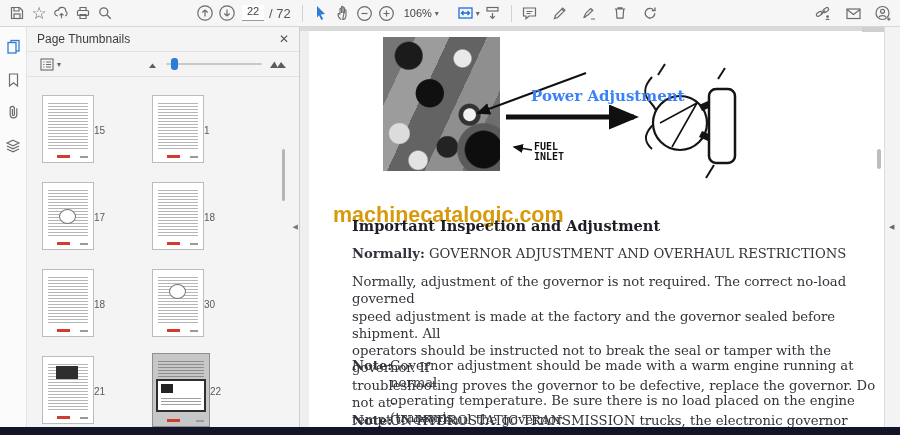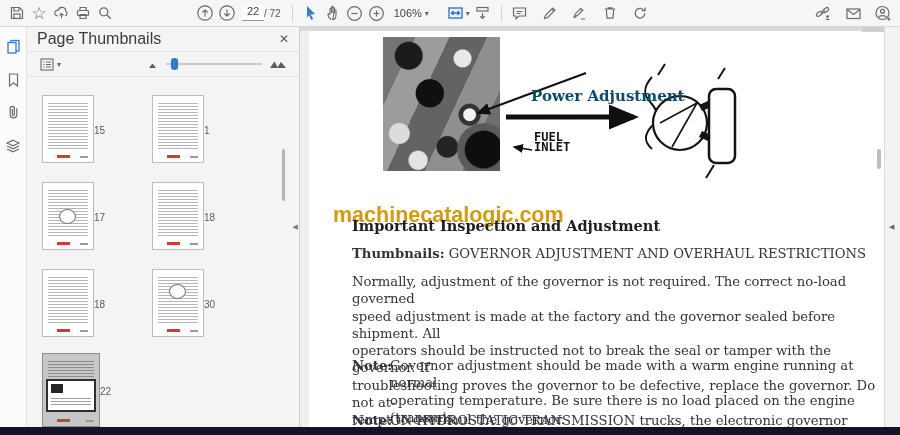--- a/index.html
+++ b/index.html
@@ -13,37 +13,37 @@
              display:flex; align-items:center; padding:0 6px; }
   .tbtn { height:22px; min-width:22px; display:flex; align-items:center; justify-content:center;
           border:none; background:transparent; color:#666; cursor:pointer; padding:0 2px; }
   .tbtn svg { display:block; }
   .glyph { font-size:15px; line-height:1; color:#666; }
   .caret { font-size:8px; color:#666; margin-left:2px; }
   .sep { width:1px; height:17px; background:#d2d2d2; margin:0 7px; }
   .pagebox { display:flex; align-items:center; margin:0 4px; }
   .pagefield { width:22px; height:16px; border-bottom:1px solid #9a9a9a; text-align:center;
                font-size:11px; color:#444; background:#fdfdfd; }
-  .pagetotal { font-size:10px; color:#555; }
+  .pagetotal { font-size:13px; color:#555; margin-left:5px; }
   .zoomval { font-size:11px; color:#444; margin:0 1px 0 4px; }
   .spacer { flex:1; }
   .mlg { margin-left:78px; }
 
   
   .rail { position:absolute; left:0; top:27px; width:27px; height:400px;
           background:#fbfbfb; border-right:1px solid #e2e2e2;
           display:flex; flex-direction:column; align-items:center; padding-top:11px; gap:13px; }
   .rbtn { width:20px; height:20px; display:flex; align-items:center; justify-content:center;
           background:transparent; border:none; cursor:pointer; }
 
   
   .sidebar { position:absolute; left:27px; top:27px; width:273px; height:400px;
              background:#f4f4f4; border-right:1px solid #cfcfcf; overflow:hidden; }
   .sb-head { height:24px; display:flex; align-items:center; padding:0 10px; }
-  .sb-title { font-size:16px; color:#3c3c3c; }
+  .sb-title { font-size:12px; color:#3c3c3c; }
   .sb-close { margin-left:auto; font-size:12px; color:#555; background:none; border:none; cursor:pointer; }
   .sb-tools { height:26px; display:flex; align-items:center; padding:0 12px 0 10px;
               border-top:1px solid #e3e3e3; border-bottom:1px solid #e3e3e3; }
   .slider-wrap { margin-left:auto; display:flex; align-items:center; gap:7px; }
   .slider-track { position:relative; width:96px; height:2px; background:#c9c9c9; border-radius:1px; }
   .slider-thumb { position:absolute; left:5px; top:-5px; width:7px; height:12px;
                   background:#2e7cd6; border-radius:3px; cursor:pointer; }
   .tgrid { display:grid; grid-template-columns:110px 110px; padding:8px 0 0 15px; }
   .tcell { height:87px; display:flex; flex-direction:row; align-items:center; cursor:pointer; }
   .tpage { position:relative; width:52px; height:68px; background:#fff; border:1px solid #bcbcbc; }
@@ -84,23 +84,23 @@
       radial-gradient(circle at 74% 58%, #f2f2f2 0 5%, #333 6% 9%, transparent 10%),
       radial-gradient(circle at 40% 42%, #101010 0 13%, transparent 14%),
       radial-gradient(circle at 86% 84%, #0e0e0e 0 12%, #5a5a5a 13% 17%, transparent 18%),
       radial-gradient(circle at 14% 72%, #dcdcdc 0 7%, transparent 8%),
       radial-gradient(circle at 55% 82%, #232323 0 8%, transparent 9%),
       radial-gradient(circle at 30% 92%, #e3e3e3 0 6%, transparent 7%),
       linear-gradient(115deg, #757575 0 18%, #9c9c9c 18% 37%, #636363 37% 58%, #8f8f8f 58% 79%, #6e6e6e 79%);
   }
   .fig-svg { position:absolute; left:0; top:0; width:584px; height:170px; pointer-events:none; }
   .power-label { position:absolute; left:231px; top:60px; font-family:"DejaVu Serif", serif;
-                 font-weight:bold; font-size:15px; color:#0c4a6e; }
-  .fuel-label { position:absolute; left:234px; top:105px; font-family:"DejaVu Sans Mono", monospace;
-                font-weight:bold; font-size:12px; line-height:10px; color:#101010; white-space:pre-line; }
+                 font-weight:bold; font-size:15px; color:#3b82f6; }
+  .fuel-label { position:absolute; left:234px; top:115px; font-family:"DejaVu Sans Mono", monospace;
+                font-weight:bold; font-size:10px; line-height:10px; color:#101010; white-space:pre-line; }
 
   .watermark { position:absolute; left:33px; top:176px; font-size:21.5px; font-weight:bold;
                color:#d79a0b; letter-spacing:0px; }
   .doc-text { font-family:"DejaVu Serif", serif; color:#33333b; }
   .heading { position:absolute; left:52px; top:190px; font-size:14.5px; font-weight:bold; color:#1d1d24; }
   .important { position:absolute; left:52px; top:219px; font-size:13.2px; }
   .para { position:absolute; left:52px; top:246px; font-size:13.2px; line-height:17.3px;
           white-space:pre-line; }
   .note { position:absolute; left:52px; font-size:13.2px; line-height:17.3px; display:flex; }
   .note-label { font-weight:bold; width:38px; flex:none; }
@@ -409,20 +409,29 @@
       </div>
       <div class="tcell">
         <div class="tpage">
             <div class="tlines"></div>
             <div class="blob" style="top:14px"></div>
             <div class="tred"></div>
             <div class="tgray"></div>
           </div>
         <div class="tnum">30</div>
       </div>
+      <div class="tcell">
+        <div class="tpage">
+            <div class="tlines"></div>
+            <div class="darkblock"></div>
+            <div class="tred"></div>
+            <div class="tgray"></div>
+          </div>
+        <div class="tnum">21</div>
+      </div>
       <div class="tcell sel">
         <div class="tpage">
           <div class="tlines dim"></div>
           <div class="viewbox">
               <div class="vimg"></div>
               <div class="vlines"></div>
             </div>
           <div class="tred"></div>
             <div class="tgray"></div>
         </div>
@@ -464,21 +473,21 @@
       <path d="M399 78 l9 -4 3 6 -9 4z" fill="#141414"></path>
       <path d="M399 110 l9 4 3 -6 -9 -4z" fill="#141414"></path>
       <rect x="409" y="62" width="26" height="74" rx="7" fill="#ffffff" stroke="#141414" stroke-width="2.5"></rect>
     </svg>
     <div class="power-label">Power Adjustment</div>
     <div class="fuel-label">FUEL
 INLET</div>
 
     <div class="watermark">machinecatalogic.com</div>
     <div class="heading doc-text">Important Inspection and Adjustment</div>
-    <div class="important doc-text"><b>Thumbnails:</b><span> GOVERNOR ADJUSTMENT AND OVERHAUL RESTRICTIONS</span></div>
+    <div class="important doc-text"><b>Normally:</b><span> GOVERNOR ADJUSTMENT AND OVERHAUL RESTRICTIONS</span></div>
     <div class="para doc-text">Normally, adjustment of the governor is not required. The correct no-load governed
 speed adjustment is made at the factory and the governor sealed before shipment. All
 operators should be instructed not to break the seal or tamper with the governor. If
 troubleshooting proves the governor to be defective, replace the governor. Do not at-
 tempt to overhaul the governor.</div>
     <div class="note note1 doc-text">
       <span class="note-label">Note:</span>
       <span class="note-text">Governor adjustment should be made with a warm engine running at normal
 operating temperature. Be sure there is no load placed on the engine (transmis
 sion and hydraulic controls in neutral).</span>

